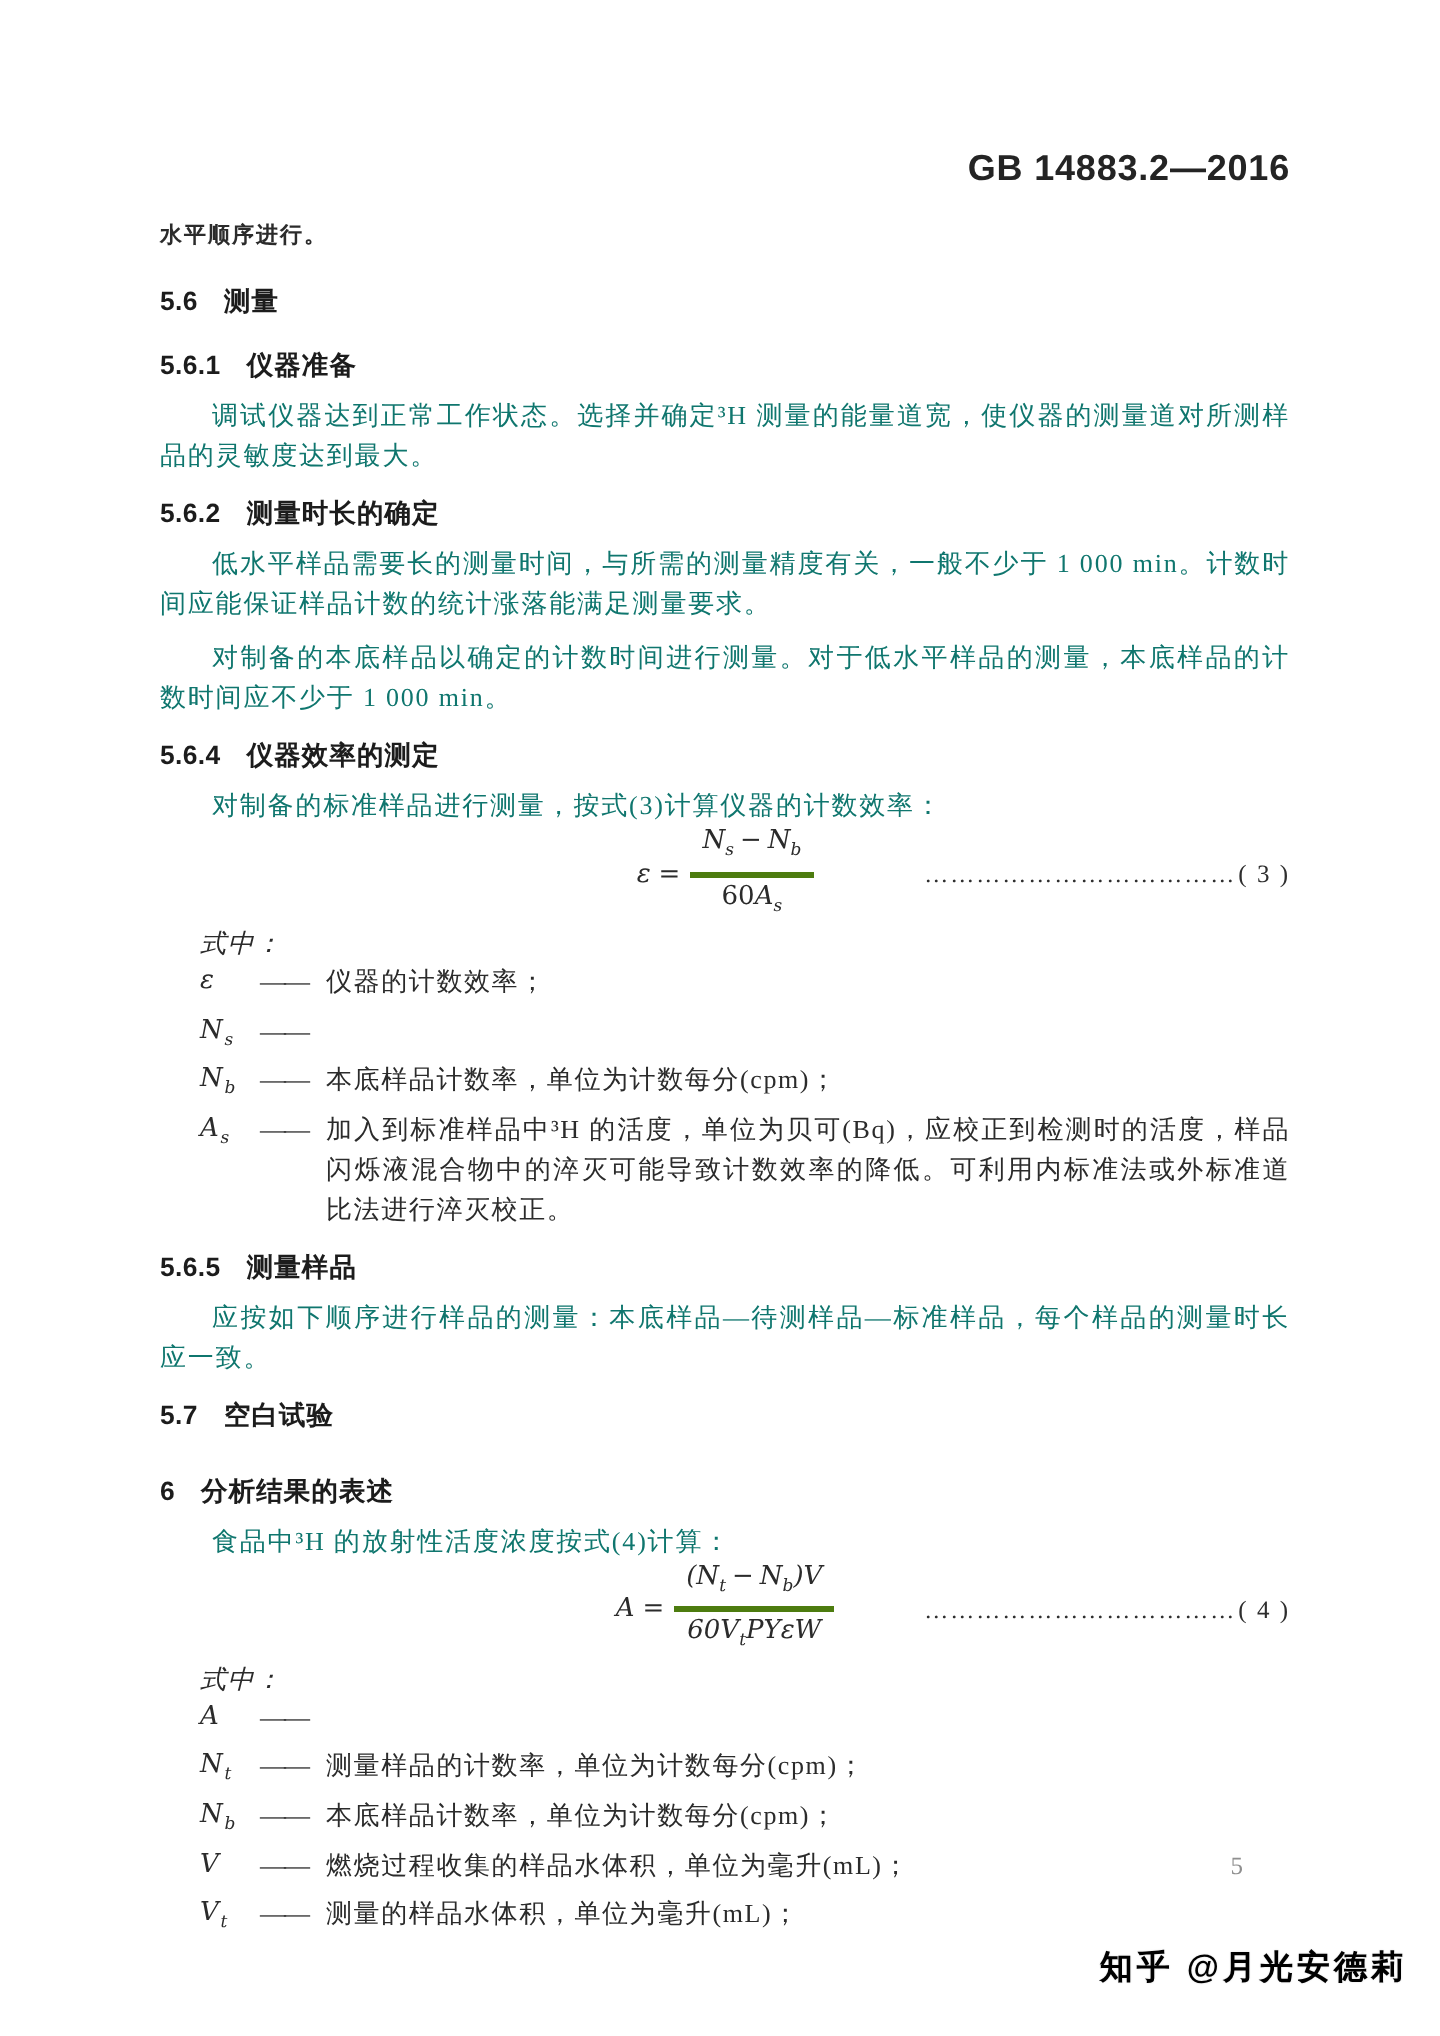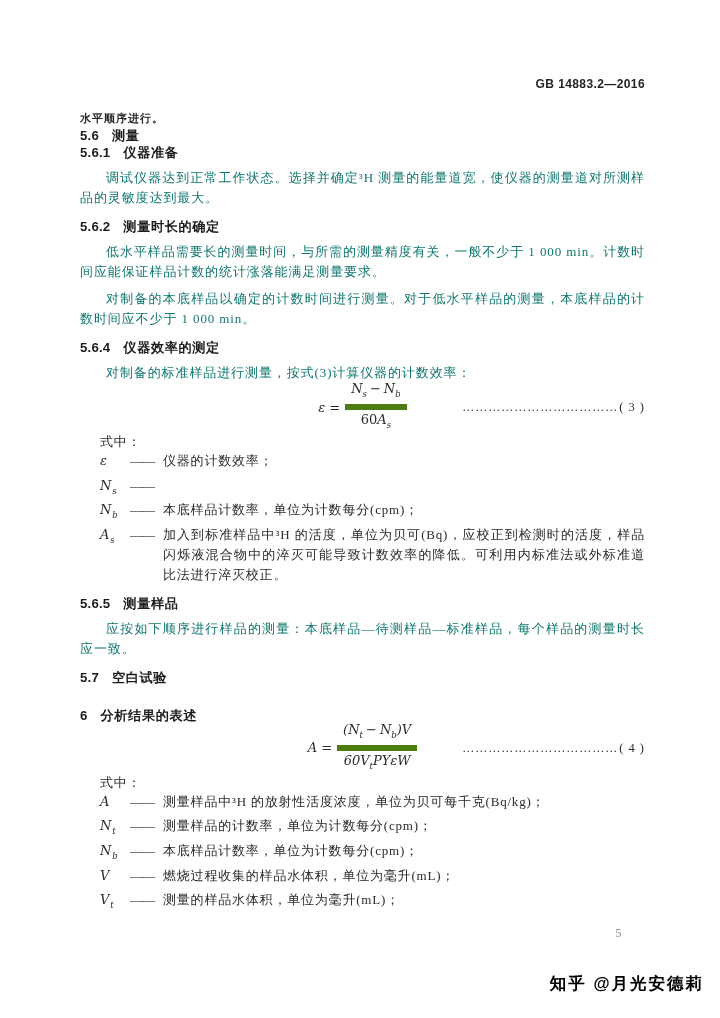--- a/index.html
+++ b/index.html
@@ -13,42 +13,42 @@
   }
   .page {
     position:absolute; inset:0;
     background:#fff;
     padding:76px 75px 0 80px;
   }
   .std-header {
     text-align:right;
     font-family:"Liberation Sans","DejaVu Sans",sans-serif;
     font-weight:bold;
-    font-size:12px;
+    font-size:18px;
     color:#242424;
     letter-spacing:0.4px;
     line-height:17px;
   }
   .cont-line {
     margin-top:16px;
     font-size:11px;
     line-height:18px;
     letter-spacing:1px;
     font-weight:bold;
   }
   .sec {
     font-family:"Liberation Sans","DejaVu Sans",sans-serif;
     font-weight:bold;
     font-size:13.2px;
     color:#1c1c1c;
     letter-spacing:0.6px;
     line-height:17px;
   }
   .sec .sec-num { margin-right:13px; letter-spacing:0.2px; }
-  .mt-h { }
+  .mt-h { margin-top:15px; }
   .mt-h2 { margin-top:10px; }
   .mt-h6 { margin-top:21px; }
   p.body {
     margin-top:7px;
     font-size:13px;
     line-height:20px;
     letter-spacing:0.9px;
     text-align:justify;
     text-indent:2em;
     color:#0f766e;
@@ -63,21 +63,21 @@
   }
   .formula-center {
     display:inline-flex;
     align-items:center;
     height:42px;
     font-family:"DejaVu Serif","Liberation Serif",serif;
   }
   .f-lhs { font-style:italic; margin-right:4px; }
   .f-eq { margin-right:5px; font-style:normal; }
   .frac { display:inline-block; text-align:center; vertical-align:middle; }
-  .f-num { display:block; border-bottom:6px solid #4d7c0f; padding:0 6px 2px; line-height:16px; }
+  .f-num { display:block; border-bottom:3px solid #4d7c0f; padding:0 6px 2px; line-height:16px; }
   .f-den { display:block; padding:2px 6px 0; line-height:16px; }
   .frac i, .f-var { font-style:italic; }
   .frac sub, .def-sym sub {
     font-size:8.5px;
     font-style:italic;
     vertical-align:sub;
   }
   .f-op { margin:0 3px; font-style:normal; }
   .f-leader {
     position:absolute; right:0; top:50%;
@@ -86,20 +86,21 @@
     white-space:nowrap;
   }
   .f-dots { font-size:12px; letter-spacing:1px; }
   .f-label { font-size:12.5px; margin-left:1px; letter-spacing:1px; }
   .shizhong {
     margin-top:4px;
     margin-left:20px;
     font-size:13px;
     line-height:19px;
     letter-spacing:0.8px;
+    font-style:italic;
   }
   .def-list { margin-left:20px; }
   .def-row {
     display:flex;
     font-size:13px;
     line-height:20px;
     letter-spacing:0.8px;
   }
   .def-sym {
     flex:0 0 30px;
@@ -196,39 +197,39 @@
   </div>
   <p class="body">应按如下顺序进行样品的测量：本底样品—待测样品—标准样品，每个样品的测量时长应一致。</p>
 
   <div class="sec mt-h2">
     <span class="sec-num">5.7</span><span>空白试验</span>
   </div>
 
   <div class="sec mt-h6">
     <span class="sec-num">6</span><span>分析结果的表述</span>
   </div>
+  <p class="body">食品中³H 的放射性活度浓度按式(4)计算：</p>
 
   <div class="formula-row">
     <span class="formula-center">
       <span class="f-lhs">A</span>
       <span class="f-eq">=</span>
       <span class="frac">
         <span class="f-num"><i>(N</i><sub>t</sub><span class="f-op">−</span><i>N</i><sub>b</sub><i>)V</i></span>
         <span class="f-den"><i>60V</i><sub>t</sub><i>PYεW</i></span>
       </span>
     </span>
     <span class="f-leader"><span class="f-dots">………………………………</span><span class="f-label">( 4 )</span></span>
   </div>
 
   <div class="shizhong">式中：</div>
   <div class="def-list">
     <div class="def-row">
       <span class="def-sym"><i>A</i><sub></sub></span>
       <span class="def-dash">——</span>
-      <span class="def-desc">测量样品中³H 的放射性活度浓度，单位为贝可每千克(Bq/kg)；</span>
     </div>
     <div class="def-row">
       <span class="def-sym"><i>N</i><sub>t</sub></span>
       <span class="def-dash">——</span>
       <span class="def-desc">测量样品的计数率，单位为计数每分(cpm)；</span>
     </div>
     <div class="def-row">
       <span class="def-sym"><i>N</i><sub>b</sub></span>
       <span class="def-dash">——</span>
       <span class="def-desc">本底样品计数率，单位为计数每分(cpm)；</span>

